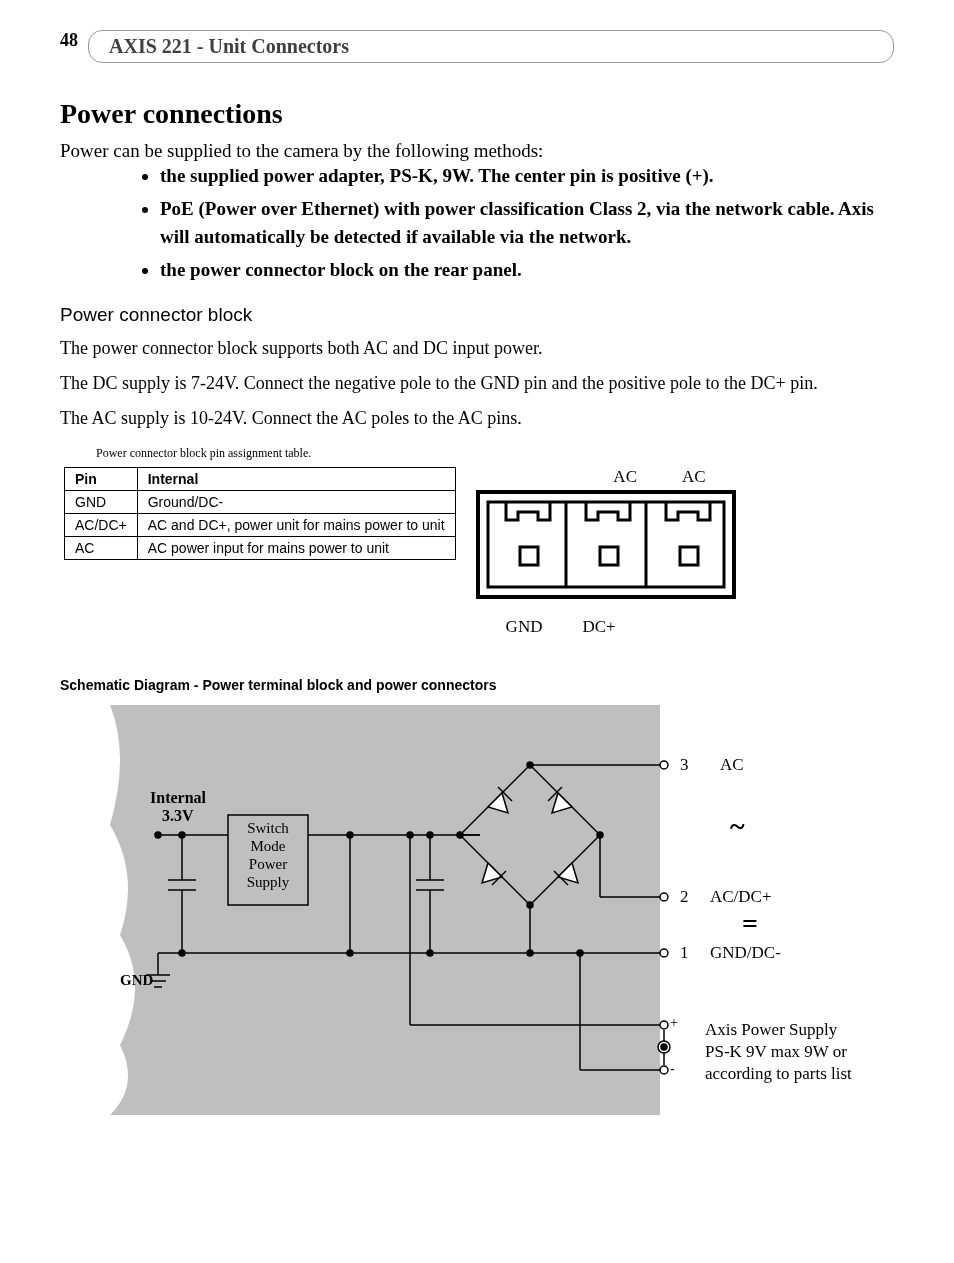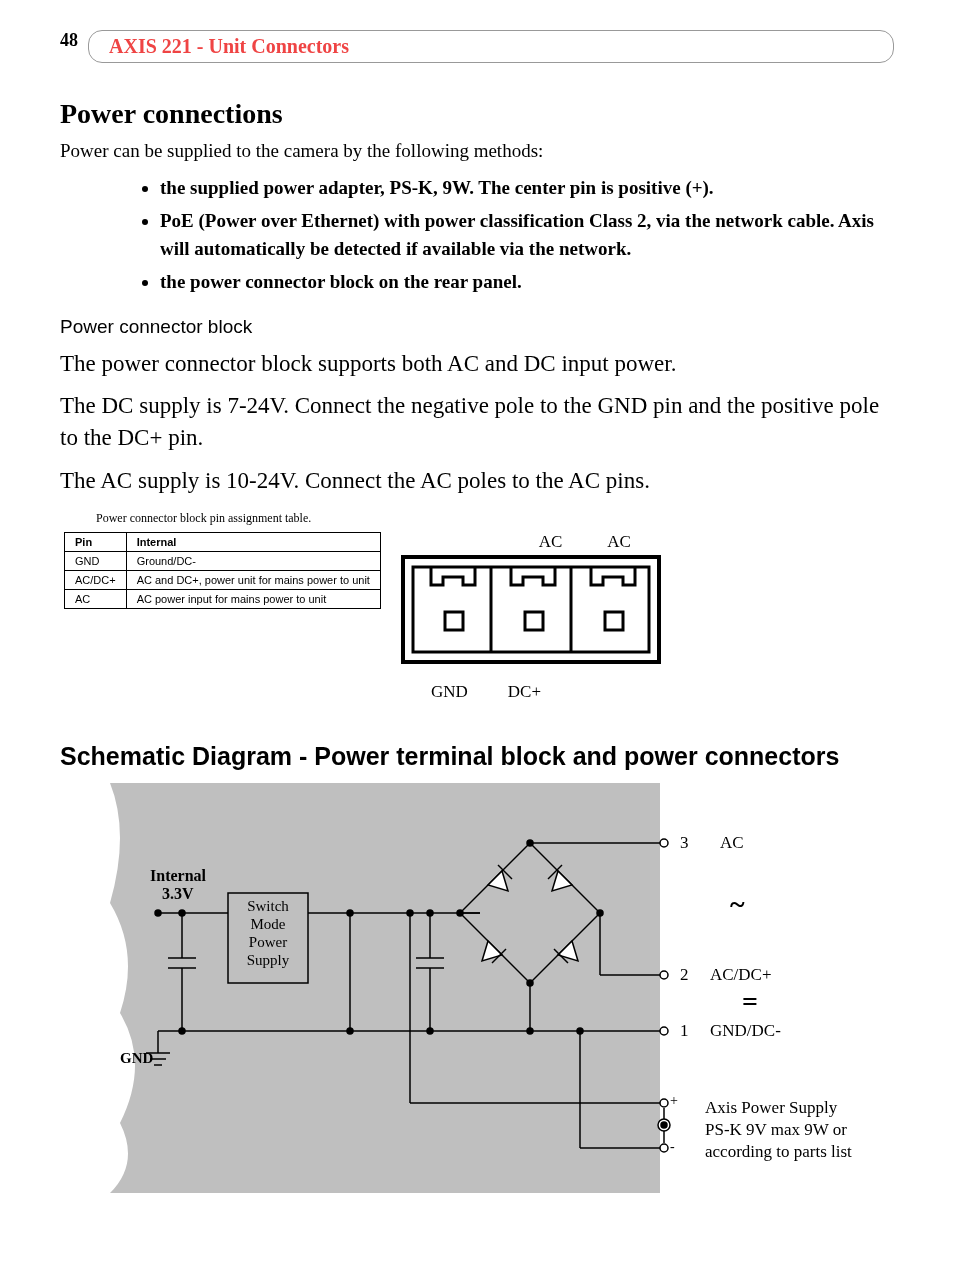--- a/index.html
+++ b/index.html
@@ -15,73 +15,72 @@
     display: flex;
     align-items: flex-start;
     margin-bottom: 35px;
   }
   .page-num {
     font-weight: bold;
     font-size: 18px;
     margin-right: 10px;
   }
   .header-title {
-    color: #ef4444;
+    color: #404040;
     font-weight: bold;
     font-size: 20px;
     border: 1px solid #999;
     border-radius: 14px;
     padding: 4px 20px;
     flex: 1;
   }
   h1 {
     font-size: 28px;
     font-weight: bold;
     margin: 0 0 10px 0;
     font-family: Liberation Serif, serif;
   }
   .intro {
     font-size: 19px;
-    margin-bottom: 12px;
   }
   ul.methods {
     list-style: disc;
     padding-left: 100px;
     margin: 0 0 20px 0;
     font-weight: bold;
   }
   ul.methods li {
     font-size: 19px;
     line-height: 1.5;
     margin-bottom: 4px;
   }
   h2 {
     font-family: Arial, sans-serif;
     font-size: 19px;
     font-weight: normal;
     margin: 10px 0 8px 0;
   }
   .body-text {
-    font-size: 23px;
+    font-size: 18px;
     line-height: 1.4;
     margin: 10px 0;
   }
   .table-caption {
     font-size: 12px;
     margin: 14px 0 6px 36px;
   }
   .pin-table-wrap {
     display: flex;
     gap: 20px;
     align-items: flex-start;
   }
   table.pin-table {
     border-collapse: collapse;
     font-family: Arial, sans-serif;
-    font-size: 11px;
+    font-size: 14px;
     margin-left: 4px;
   }
   table.pin-table th, table.pin-table td {
     border: 1px solid #000;
     padding: 3px 10px;
     text-align: left;
   }
   table.pin-table th {
     font-weight: bold;
   }
@@ -97,21 +96,21 @@
   }
   .connector-labels-bottom {
     display: flex;
     gap: 40px;
     padding-left: 30px;
     font-size: 17px;
     margin-top: 6px;
   }
   h3 {
     font-family: Arial, sans-serif;
-    font-size: 25px;
+    font-size: 14px;
     font-weight: bold;
     margin: 40px 0 12px 0;
   }
   .schematic {
     margin-left: 50px;
   }
 </style>
 </head>
 <body>
 

